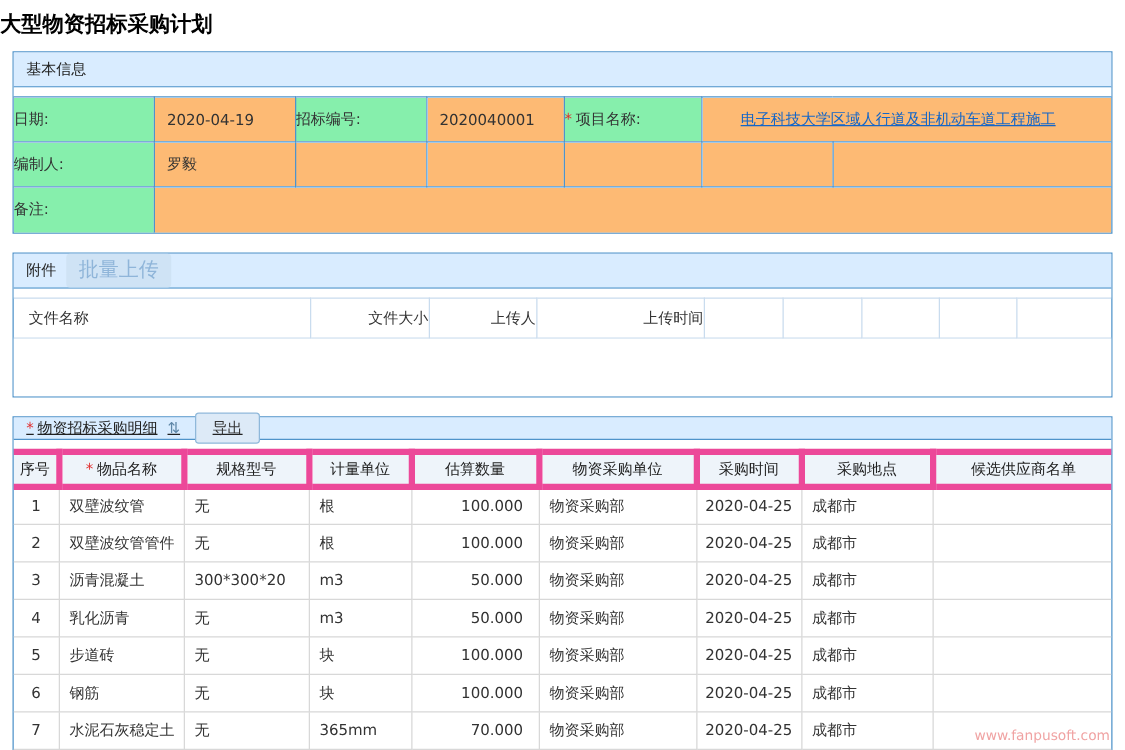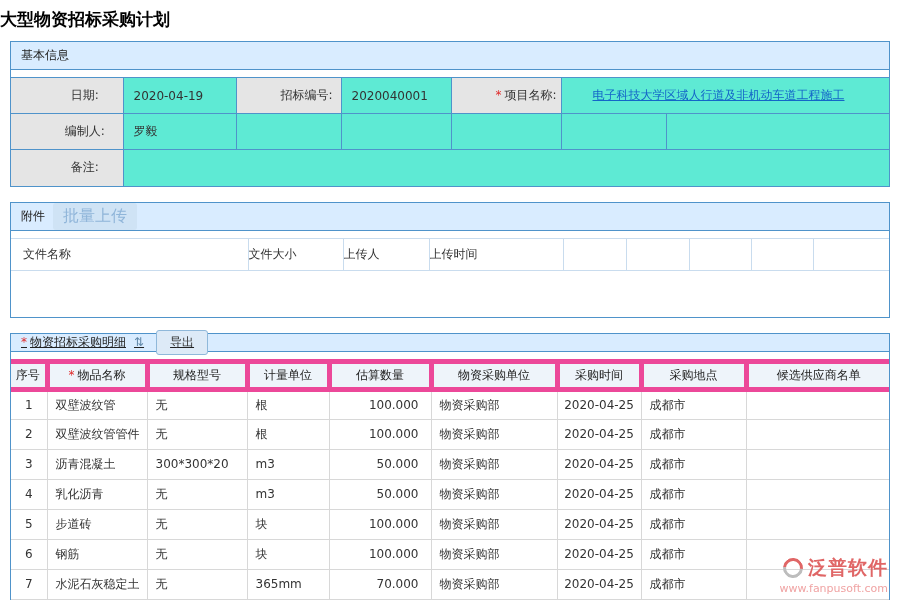--- a/index.html
+++ b/index.html
@@ -36,29 +36,29 @@
   .panel-gap { height: 7px; background: #fff; }
 
   table { border-collapse: collapse; width: 100%; table-layout: fixed; }
   td, th { white-space: nowrap; overflow: hidden; }
 
   
   .form-table td { height: 36px; border: 1px solid #4f93ca; }
   .form-table td:first-child { border-left: none; }
   .form-table td:last-child { border-right: none; }
   .form-table tr:last-child td { border-bottom: none; }
-  .lbl { background: #e5e5e5; text-align: center; padding-right: 8px; color: #333; padding-left: 44px; }
-  .val { background: #5eead4; text-align: left; padding-left: 10px; }
+  .lbl { background: #86efac; text-align: left; padding-right: 8px; color: #333; }
+  .val { background: #fdba74; text-align: left; padding-left: 10px; }
   .req { color: #e02b2b; margin-right: 3px; }
   .link { color: #1466c8; text-decoration: underline; cursor: pointer; margin-left: 21px; }
 
   
   .attach-table th {
     height: 32px; border: 1px solid #c9dcee; background: #fff;
-    font-weight: normal; text-align: left; color: #333;
+    font-weight: normal; text-align: right; color: #333;
   }
   .attach-table th:first-child { border-left: none; text-align: left; padding-left: 12px; }
   .attach-table th:last-child { border-right: none; }
   .attach-empty { height: 46px; background: #fff; }
   .btn-upload {
     background: #cfe3f5; color: #8fb5d9; border: none; border-radius: 3px;
     padding: 3px 10px; font-size: 16px; font-family: inherit; cursor: pointer;
   }
 
   
@@ -284,20 +284,16 @@
             <td>物资采购部</td>
             <td>2020-04-25</td>
             <td>成都市</td>
             <td></td>
           </tr>
         </tbody>
     </table>
   </div>
 
   <div class="footer-logo">
-    <div class="logo-row">
-      <span class="logo-icon"></span>
-      <span class="logo-text">泛普软件</span>
-    </div>
     <div class="logo-site">www.fanpusoft.com</div>
   </div>
 
 </div>
 
 </body></html>

